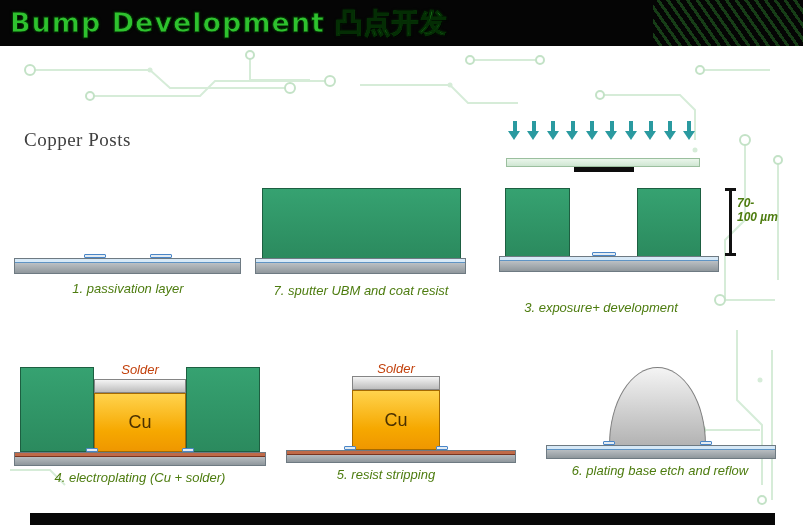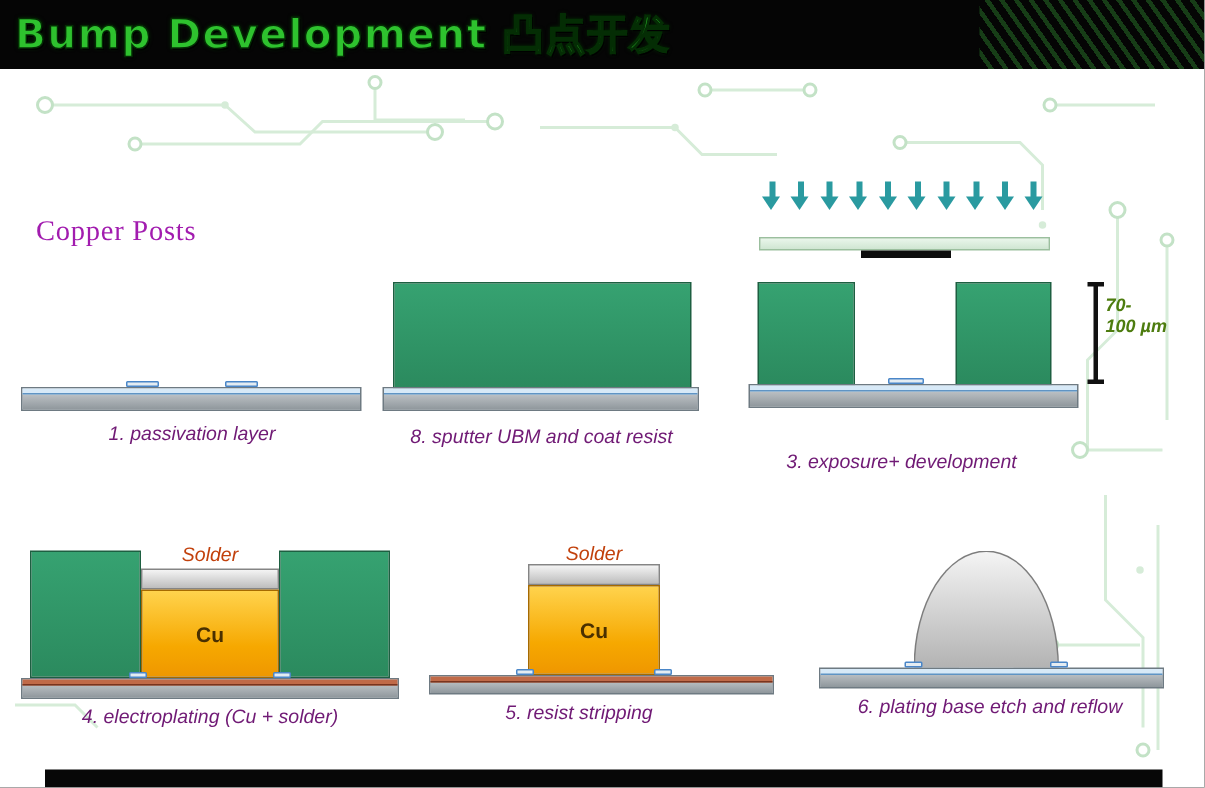--- a/index.html
+++ b/index.html
@@ -25,21 +25,21 @@
     text-shadow:1px 1px 0 #000,0 0 3px rgba(0,60,0,.8);
     white-space:nowrap;
   }
 
   
   .bottombar{position:absolute;left:30px;top:513px;width:745px;height:12px;background:#070707;z-index:2;}
 
   
   .copper-posts{
     position:absolute;left:24px;top:129px;z-index:2;
-    font-family:"Liberation Serif",serif;font-size:19px;color:#a21caf;letter-spacing:.5px;margin-top:15px;
+    font-family:"Liberation Serif",serif;font-size:19px;color:#404040;letter-spacing:.5px;
   }
   .substrate{
     position:absolute;z-index:1;
     background:linear-gradient(180deg,#dde1e4 0%,#b7bcc0 35%,#8f979c 100%);
     border:1px solid #6e7a82;box-sizing:border-box;
   }
   .substrate::before{
     content:"";position:absolute;top:0;left:0;right:0;height:3px;
     background:#d7e9f7;border-bottom:1px solid #5f94c4;
   }
@@ -51,35 +51,35 @@
   .resist{
     position:absolute;z-index:1;box-sizing:border-box;
     background:linear-gradient(180deg,#36a271 0%,#2b8a5e 100%);
     border:1px solid #1d5f41;
   }
   .cu{
     position:absolute;z-index:1;box-sizing:border-box;
     background:linear-gradient(180deg,#ffd34d 0%,#f6a800 65%,#ef9700 100%);
     border:1px solid #a66a00;
     display:flex;align-items:center;justify-content:center;
-    font-size:14px;font-weight:bold;color:#4a3000;
+    font-size:18px;font-weight:normal;color:#4a3000;
   }
   .solder-cap{
     position:absolute;z-index:1;box-sizing:border-box;
     background:linear-gradient(180deg,#f4f4f4 0%,#bdbdbd 100%);
     border:1px solid #858585;
   }
   .dome{
     position:absolute;z-index:1;box-sizing:border-box;
     background:linear-gradient(180deg,#f4f4f4 0%,#b3b3b3 100%);
     border:1px solid #7d7d7d;border-bottom:none;
     border-radius:50% 50% 0 0 / 100% 100% 0 0;
   }
   .caption{
-    position:absolute;z-index:2;font-style:italic;font-size:13px;color:#701a75;
+    position:absolute;z-index:2;font-style:italic;font-size:13px;color:#4d7c0f;
     text-align:center;white-space:nowrap;transform:translateX(-50%);
   }
   .mini-label{
     position:absolute;z-index:2;font-style:italic;font-size:13px;color:#c2410c;
     transform:translateX(-50%);white-space:nowrap;
   }
 
   
   .arrow-row{
     position:absolute;left:508px;top:121px;width:188px;height:20px;z-index:2;
@@ -162,21 +162,21 @@
   <div>
     <div class="substrate" style="left:14px;top:258px;width:227px;height:16px;"></div>
     <div class="pad" style="left:84px;top:254px;width:22px;"></div>
     <div class="pad" style="left:150px;top:254px;width:22px;"></div>
     <div class="caption" style="left:128px;top:281px;">1. passivation layer</div>
   </div>
 
   <div>
     <div class="resist" style="left:262px;top:188px;width:199px;height:71px;"></div>
     <div class="substrate" style="left:255px;top:258px;width:211px;height:16px;"></div>
-    <div class="caption" style="left:361px;top:283px;">8. sputter UBM and coat resist</div>
+    <div class="caption" style="left:361px;top:283px;">7. sputter UBM and coat resist</div>
   </div>
 
   <div>
     <div class="arrow-row">
       <span class="arrow"></span>
       <span class="arrow"></span>
       <span class="arrow"></span>
       <span class="arrow"></span>
       <span class="arrow"></span>
       <span class="arrow"></span>

